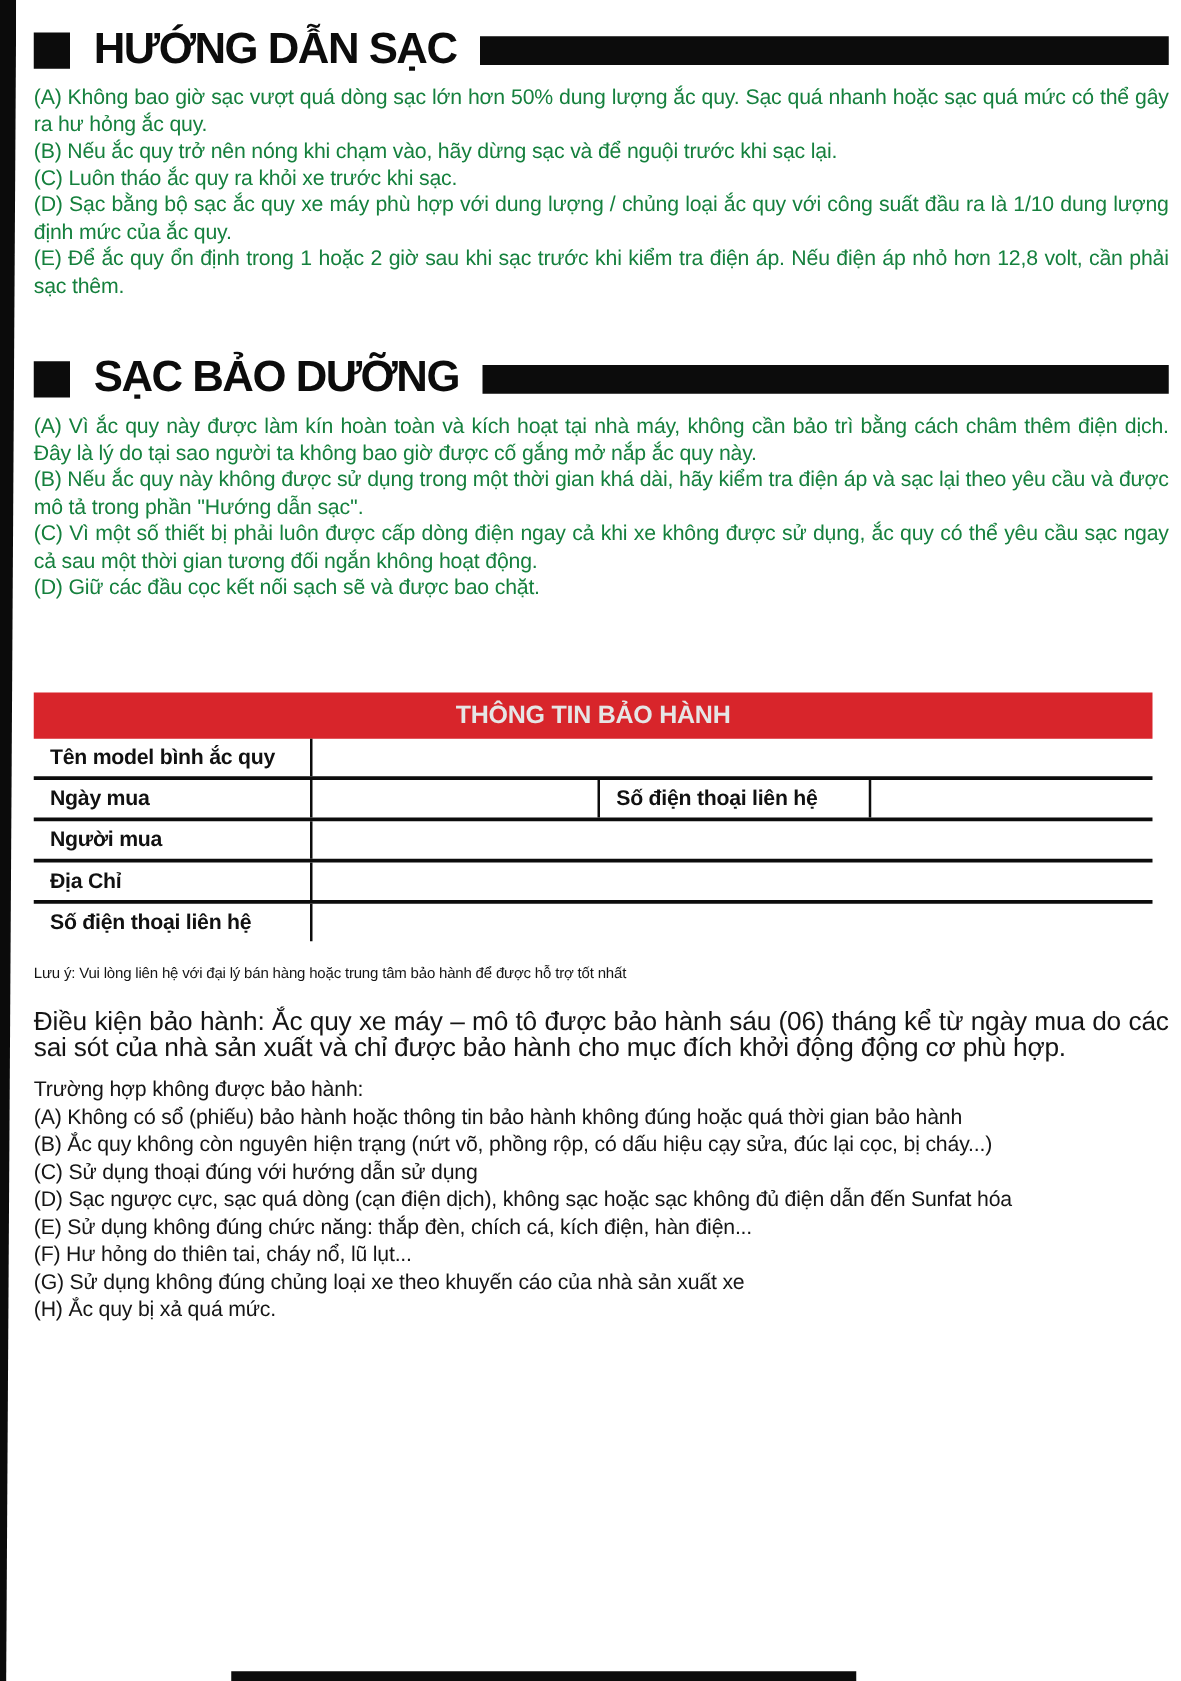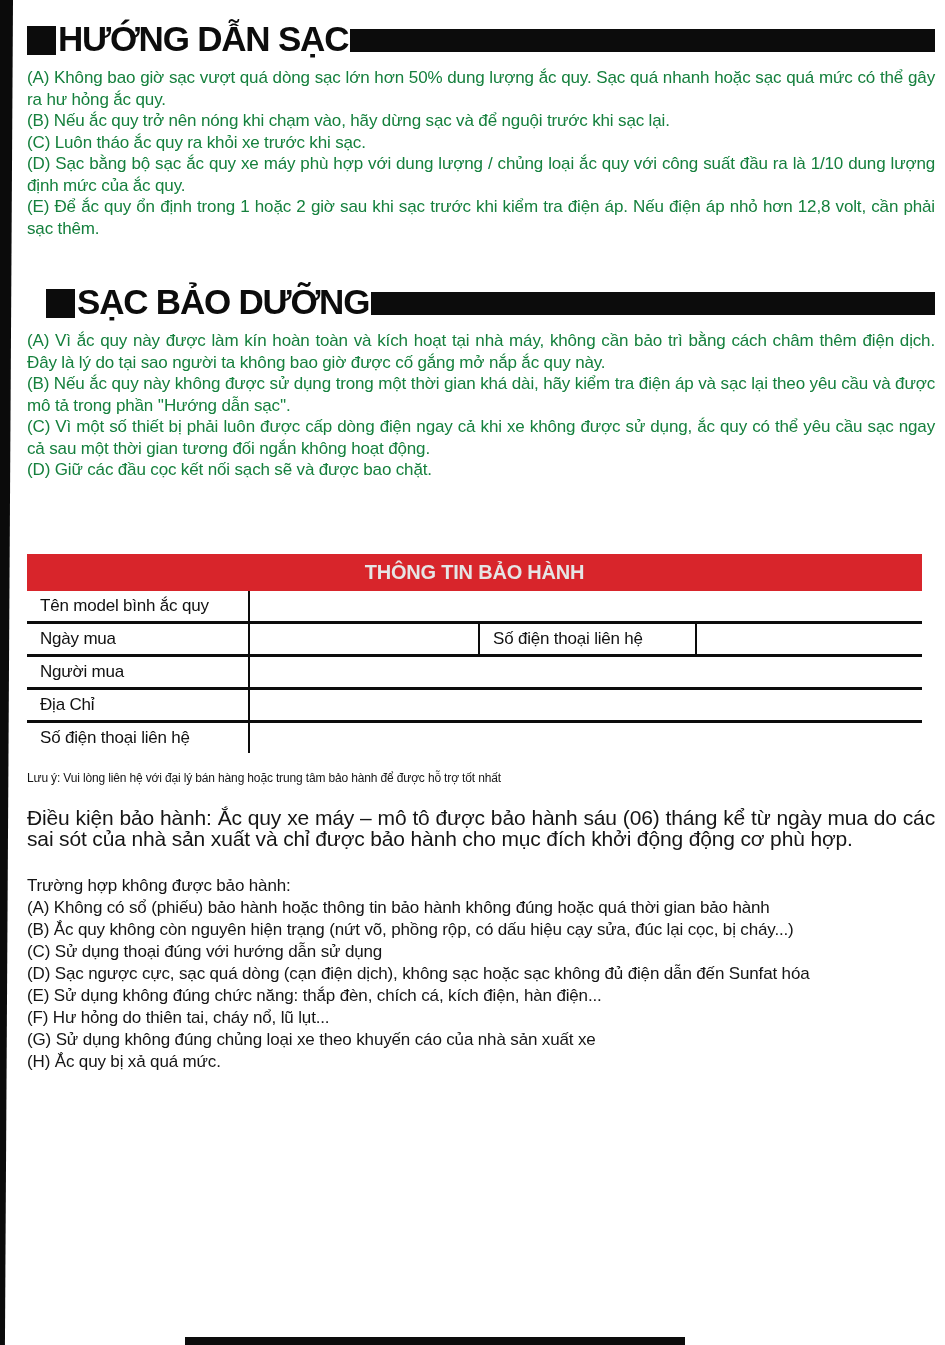--- a/index.html
+++ b/index.html
@@ -11,59 +11,59 @@
     color:#151515;
     overflow:hidden;
   }
   .left-edge {
     position:absolute; left:0; top:0; width:13px; height:1345px;
     background:#0b0b0b;
     clip-path:polygon(0 0,100% 0,38% 100%,0 100%);
   }
   .content { position:absolute; left:27px; top:16px; width:908px; }
 
-  .sec-header { display:flex; align-items:center; gap:2px; height:48px; }
+  .sec-header { display:flex; align-items:center; gap:19px; height:48px; }
   .sq { width:29px; height:29px; background:#0c0c0c; flex:0 0 auto; }
   .sec-title {
     font-size:35px; font-weight:bold; letter-spacing:-1.2px;
     white-space:nowrap; color:#0c0c0c; line-height:1;
     padding-bottom:4px;
   }
   .h-bar { flex:1 1 auto; height:23px; background:#0c0c0c; margin-top:1px; }
 
   .sec-body { margin-top:3px; }
   .para {
     font-size:17px; line-height:21.5px; letter-spacing:-0.15px;
     text-align:justify; color:#15803d;
   }
-  .gap-h2 { margin-top:40px;margin-left:19px; }
+  .gap-h2 { margin-top:40px; }
 
   .wtable { width:895px; margin-top:73px; }
   .wtitle {
     height:37px; background:var(--red,#d8252b); color:#e5e5e5;
     display:flex; align-items:center; justify-content:center;
     font-weight:bold; font-size:20px; letter-spacing:-0.2px;
   }
   .wrow {
     display:grid; grid-template-columns:223px 230px 217px 225px;
     height:30px; border-bottom:3.5px solid #0c0c0c;
   }
   .wrow.last { border-bottom:none; }
   .wcell {
     height:100%; display:flex; align-items:center;
-    font-weight:normal; font-size:17px; letter-spacing:-0.2px;
+    font-weight:bold; font-size:17px; letter-spacing:-0.2px;
     padding-left:13px; box-sizing:border-box; color:#111;
   }
   .wval { padding-left:8px; font-weight:normal; }
   .vr { border-right:2.5px solid #0c0c0c; }
   .span3 { grid-column:2 / span 3; }
 
   .note1 { margin-top:18px; font-size:12px; letter-spacing:-0.15px; }
   .conditions { margin-top:22px; font-size:21px; line-height:21.5px; letter-spacing:-0.15px; text-align:justify; }
-  .exclusions { margin-top:25px; }
+  .exclusions { margin-top:11px; }
   .excl-line { font-size:17px; line-height:22px; letter-spacing:-0.15px; }
 
   .bottom-bar {
     position:absolute; left:185px; bottom:0; width:500px; height:8px;
     background:#0c0c0c;
   }
 </style>
 </head>
 <body>
 

